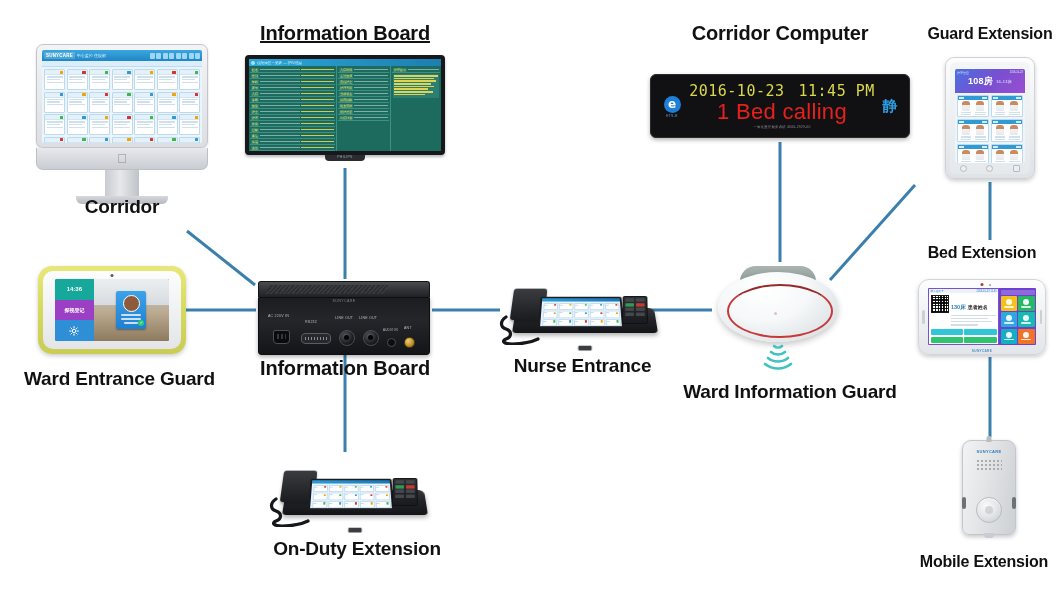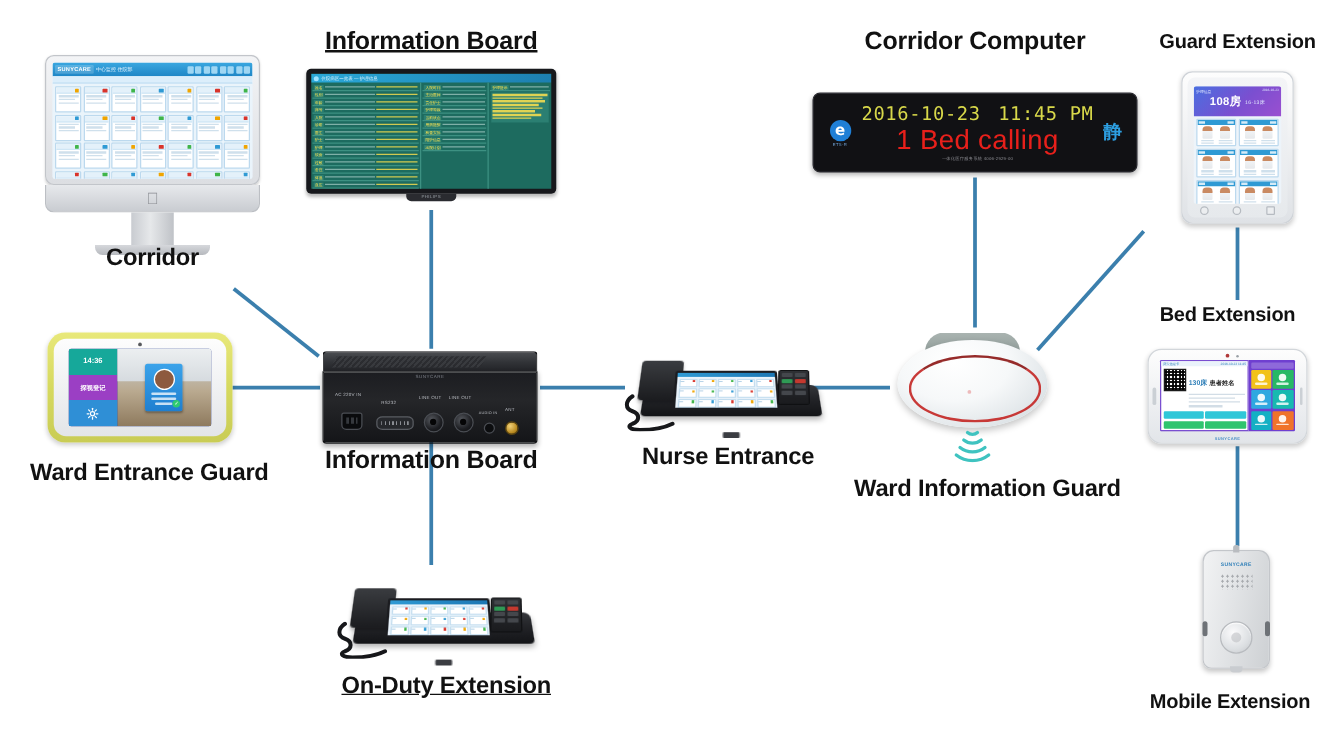--- a/index.html
+++ b/index.html
@@ -1230,21 +1230,21 @@
         <div class="row">
           <span class="k"></span>
           <span class="k"></span>
         </div>
         <div class="row">
           <span class="k"></span>
           <span class="k"></span>
         </div>
       </div>
     </div>
-    <div class="label" style="left:262px;top:538px;width:190px;font-size:19px;text-decoration:underline;">On-Duty Extension</div>
+    <div class="label" style="left:262px;top:538px;width:190px;font-size:19px;">On-Duty Extension</div>
   </div>
 
   <div class="node">
     <div class="router">
       <span class="ap-cap"></span>
       <span class="ap-dome"></span>
       <span class="ap-ring"></span>
       <span class="ap-led"></span>
       <svg class="ap-wifi" viewBox="0 0 40 30">
         <g fill="none" stroke="#3fc3c0" stroke-width="2.6" stroke-linecap="round">

